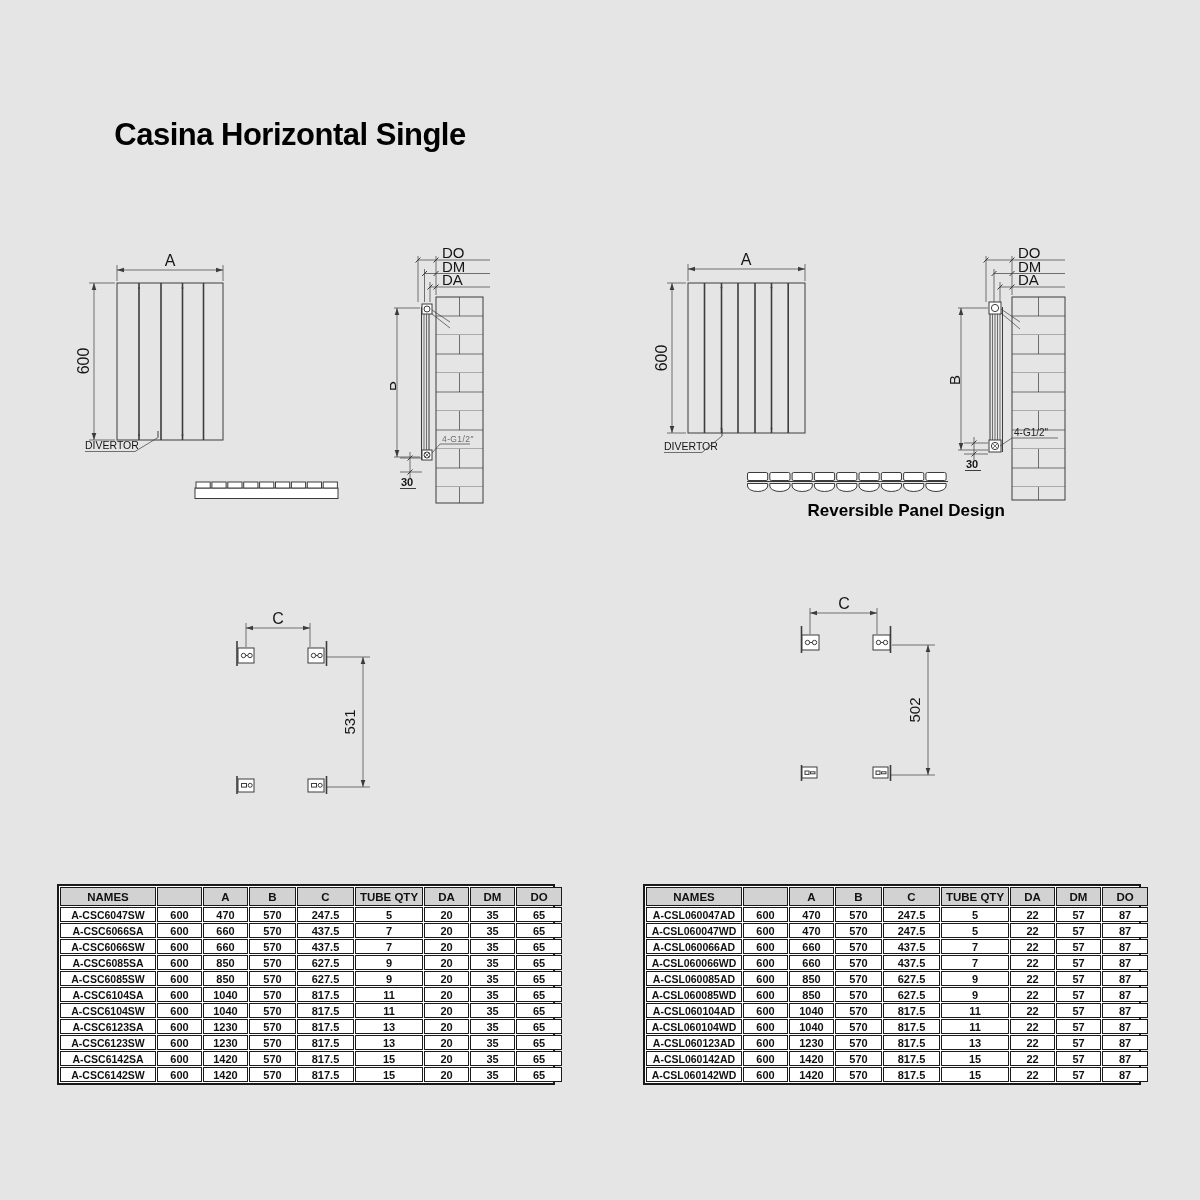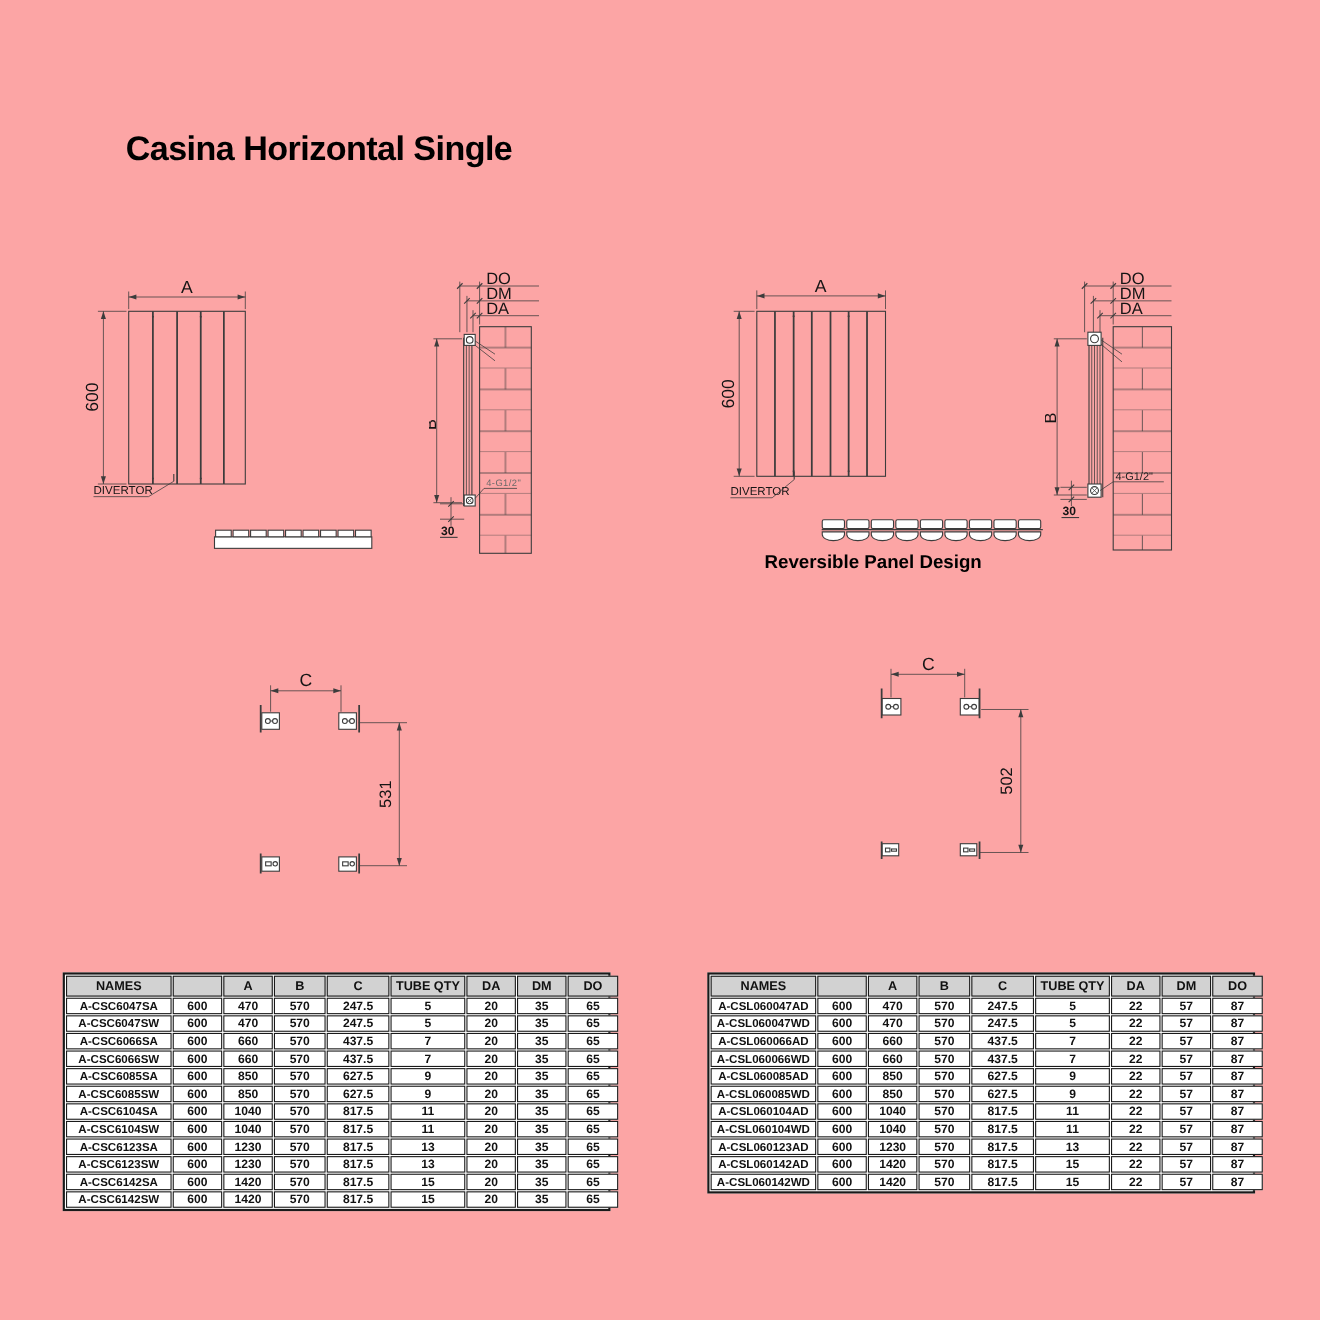--- a/index.html
+++ b/index.html
@@ -1,20 +1,20 @@
 <!DOCTYPE html>
 <html><head>
 <meta charset="utf-8">
 <style>
   html,body{margin:0;padding:0;background:#fff;}
-  #page{position:relative;width:1200px;height:1200px;background:#fca5a5;overflow:hidden;
+  #page{position:relative;width:1200px;height:1200px;background:#e5e5e5;overflow:hidden;
         font-family:"Liberation Sans",sans-serif;color:#111;}
   .abs{position:absolute;}
   .title{font-weight:bold;font-size:31px;letter-spacing:-0.5px;text-align:center;color:#000;white-space:nowrap;}
-  .caption{font-weight:bold;font-size:17px;text-align:left;color:#000;white-space:nowrap;}
+  .caption{font-weight:bold;font-size:17px;text-align:right;color:#000;white-space:nowrap;}
 
   
   svg .s{stroke:#3c3c3c;stroke-width:1;fill:none;}
   svg .s2{stroke:#3c3c3c;stroke-width:1.6;fill:none;}
   svg .sh{stroke:#3c3c3c;stroke-width:0.7;fill:none;}
   svg .f{fill:#3c3c3c;stroke:none;}
   svg .wh{fill:#ffffff;}
   svg text{fill:#151515;font-family:"Liberation Sans",sans-serif;}
   .t16{font-size:16px;}
   .t15{font-size:15px;}
@@ -410,31 +410,20 @@
             <th>B</th>
             <th>C</th>
             <th>TUBE QTY</th>
             <th>DA</th>
             <th>DM</th>
             <th>DO</th>
           </tr>
         </thead>
         <tbody>
           <tr>
-            <td class="name-col">A-CSC6047SA</td>
-            <td>600</td>
-            <td>470</td>
-            <td>570</td>
-            <td>247.5</td>
-            <td>5</td>
-            <td>20</td>
-            <td>35</td>
-            <td>65</td>
-          </tr>
-          <tr>
             <td class="name-col">A-CSC6047SW</td>
             <td>600</td>
             <td>470</td>
             <td>570</td>
             <td>247.5</td>
             <td>5</td>
             <td>20</td>
             <td>35</td>
             <td>65</td>
           </tr>

